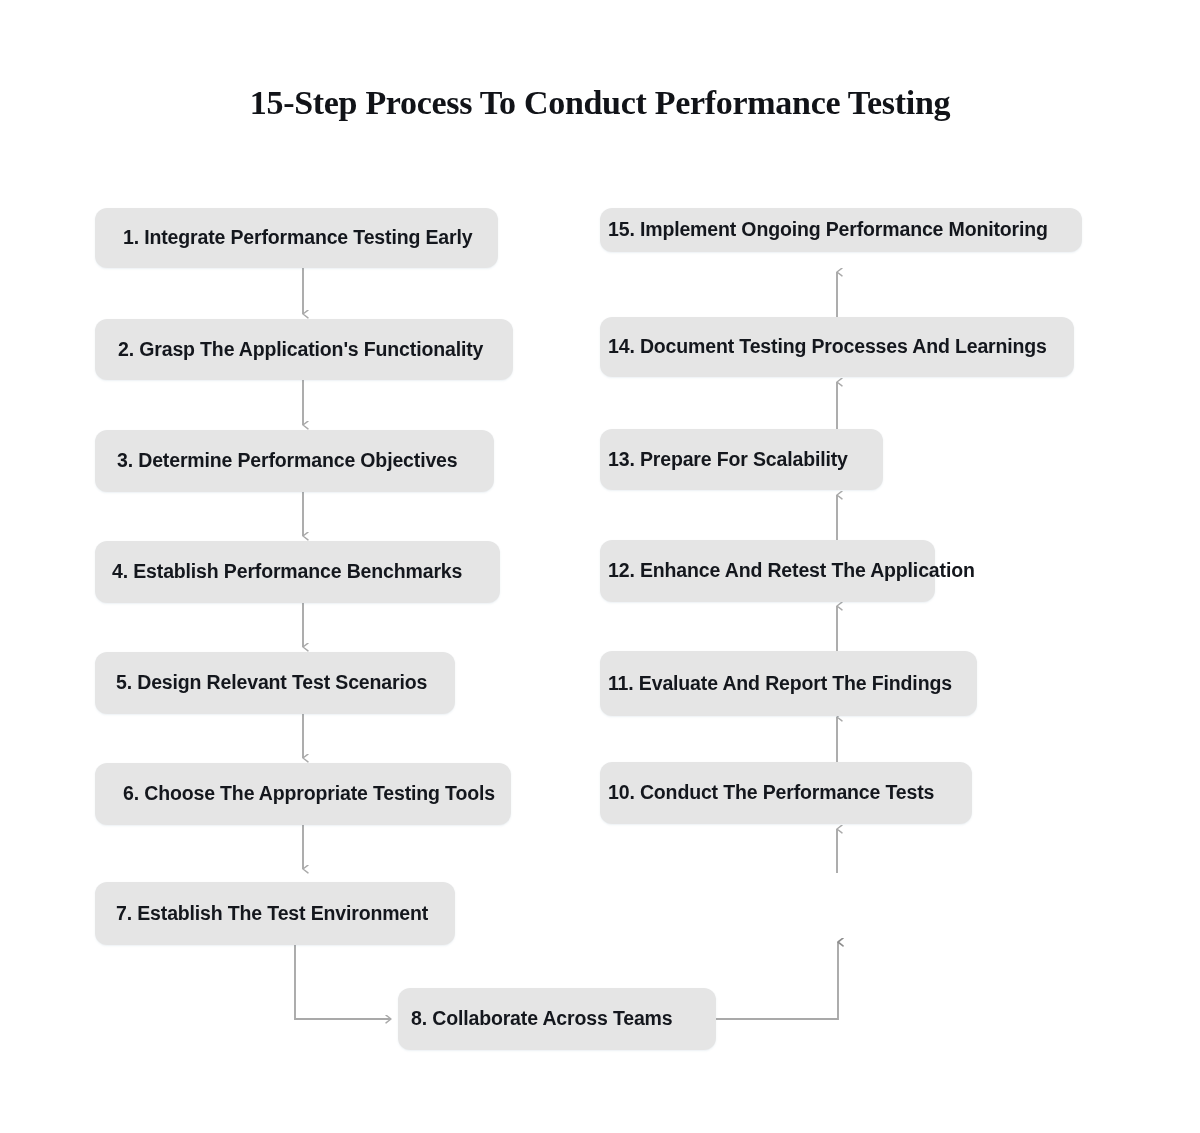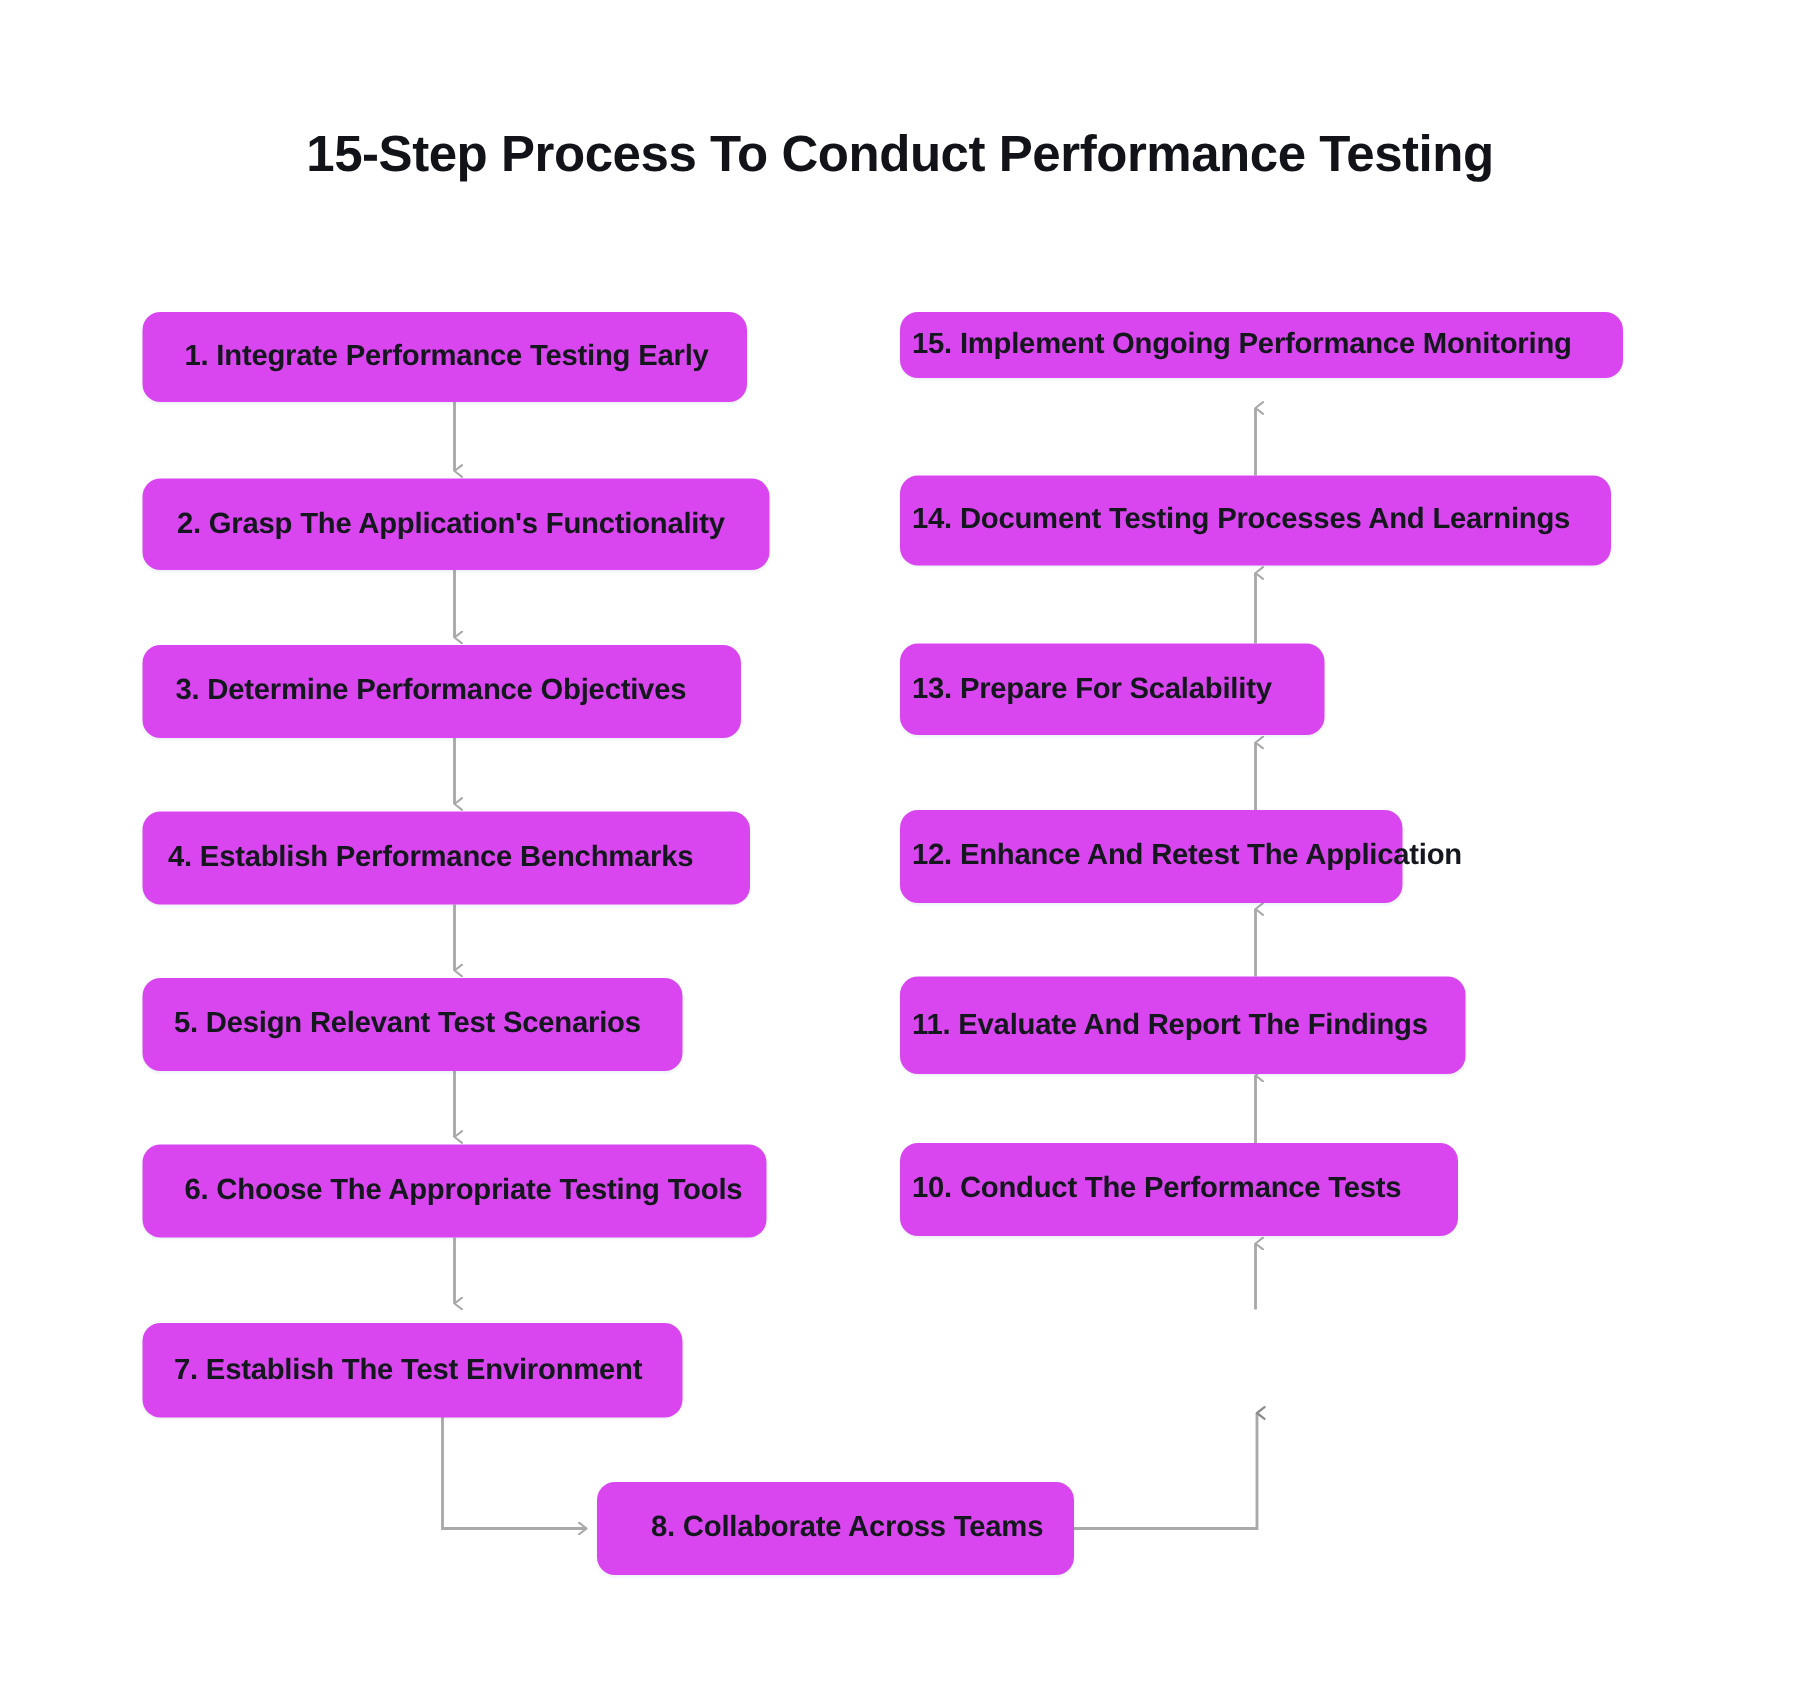--- a/index.html
+++ b/index.html
@@ -21,32 +21,33 @@
   .title {
     position: absolute;
     left: 0;
     top: 84px;
     width: 1200px;
     text-align: center;
     font-size: 34px;
     font-weight: bold;
     color: #111318;
     letter-spacing: -0.3px;
+    font-family: Liberation Serif, serif;
   }
   .flow-svg {
     position: absolute;
     left: 0;
     top: 0;
     width: 1200px;
     height: 1133px;
     pointer-events: none;
   }
   .node {
     position: absolute;
-    background: #d946ef;
+    background: #e5e5e5;
     border-radius: 12px;
     display: flex;
     align-items: center;
     box-sizing: border-box;
     box-shadow: 0 1px 2px rgba(70,120,150,0.10);
     text-align: center;
   }
   .node-label {
     font-size: 19.5px;
     font-weight: bold;
@@ -117,21 +118,21 @@
   <div class="node" style="left:95px;top:652px;width:360px;height:62px;padding-left:21px;">
     <span class="node-label">5. Design Relevant Test Scenarios</span>
   </div>
   <div class="node" style="left:95px;top:763px;width:416px;height:62px;padding-left:28px;">
     <span class="node-label">6. Choose The Appropriate Testing Tools</span>
   </div>
   <div class="node" style="left:95px;top:882px;width:360px;height:63px;padding-left:21px;">
     <span class="node-label">7. Establish The Test Environment</span>
   </div>
 
-  <div class="node" style="left:398px;top:988px;width:318px;height:62px;padding-left:36px;">
+  <div class="node" style="left:398px;top:988px;width:318px;height:62px;padding-left:13px;">
     <span class="node-label">8. Collaborate Across Teams</span>
   </div>
 
   <div class="node" style="left:600px;top:762px;width:372px;height:62px;padding-left:8px;border-radius:12px;">
     <span class="node-label">10. Conduct The Performance Tests</span>
   </div>
   <div class="node" style="left:600px;top:651px;width:377px;height:65px;padding-left:8px;">
     <span class="node-label">11. Evaluate And Report The Findings</span>
   </div>
   <div class="node" style="left:600px;top:540px;width:335px;height:62px;padding-left:8px;">

